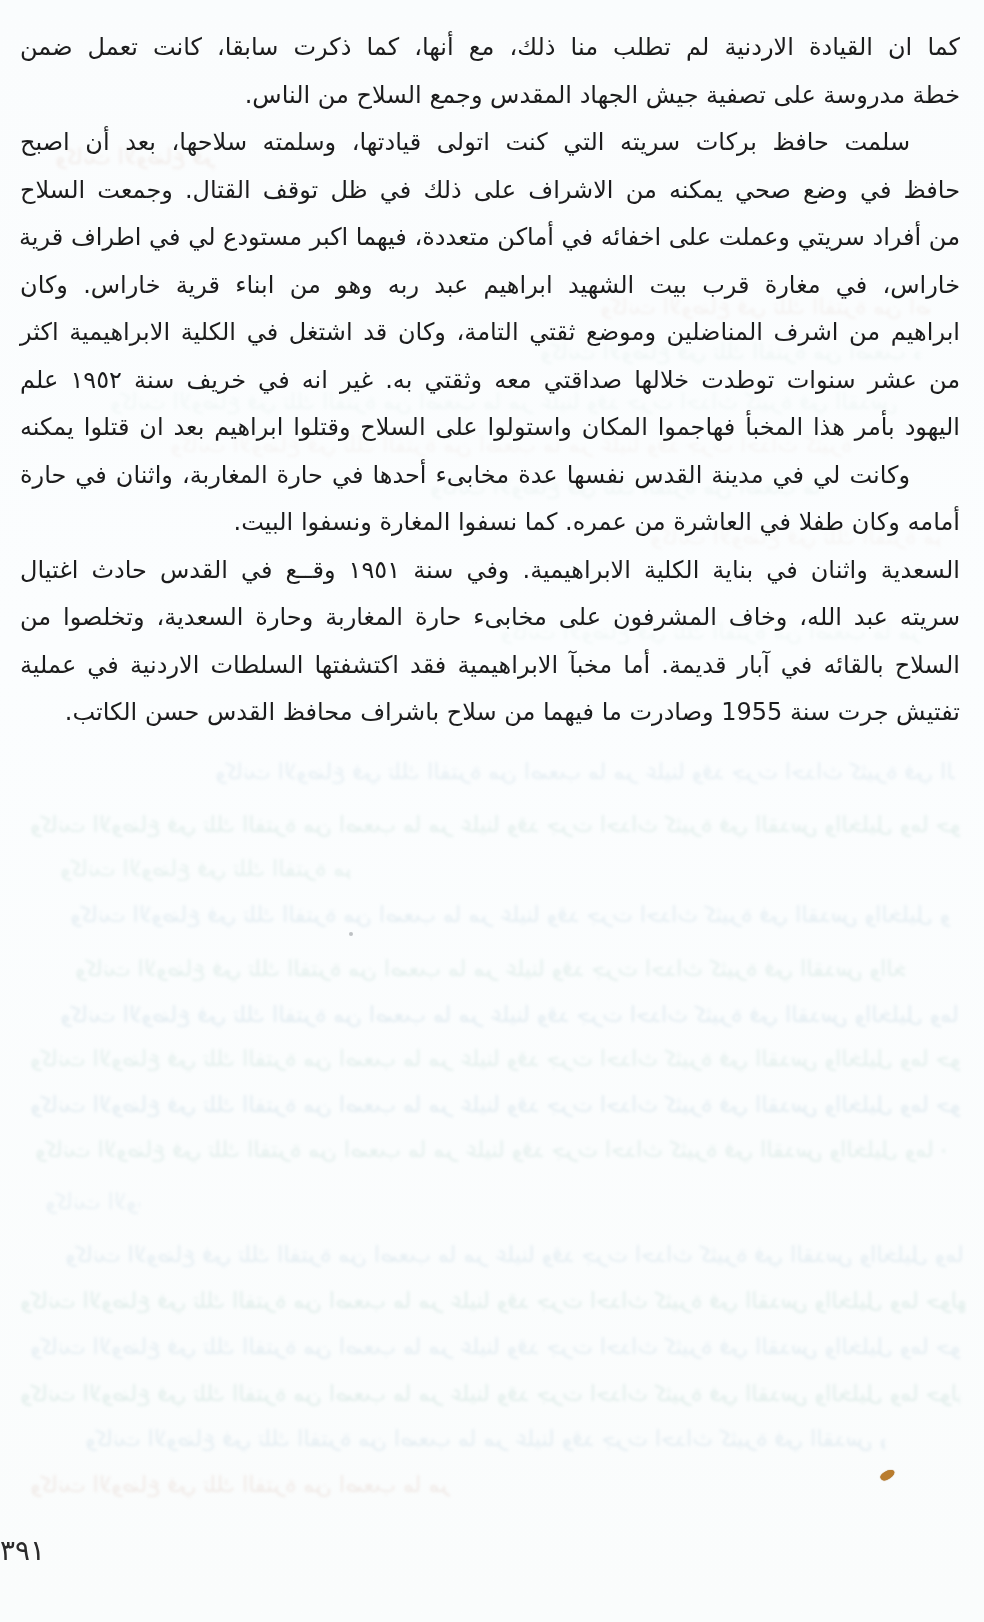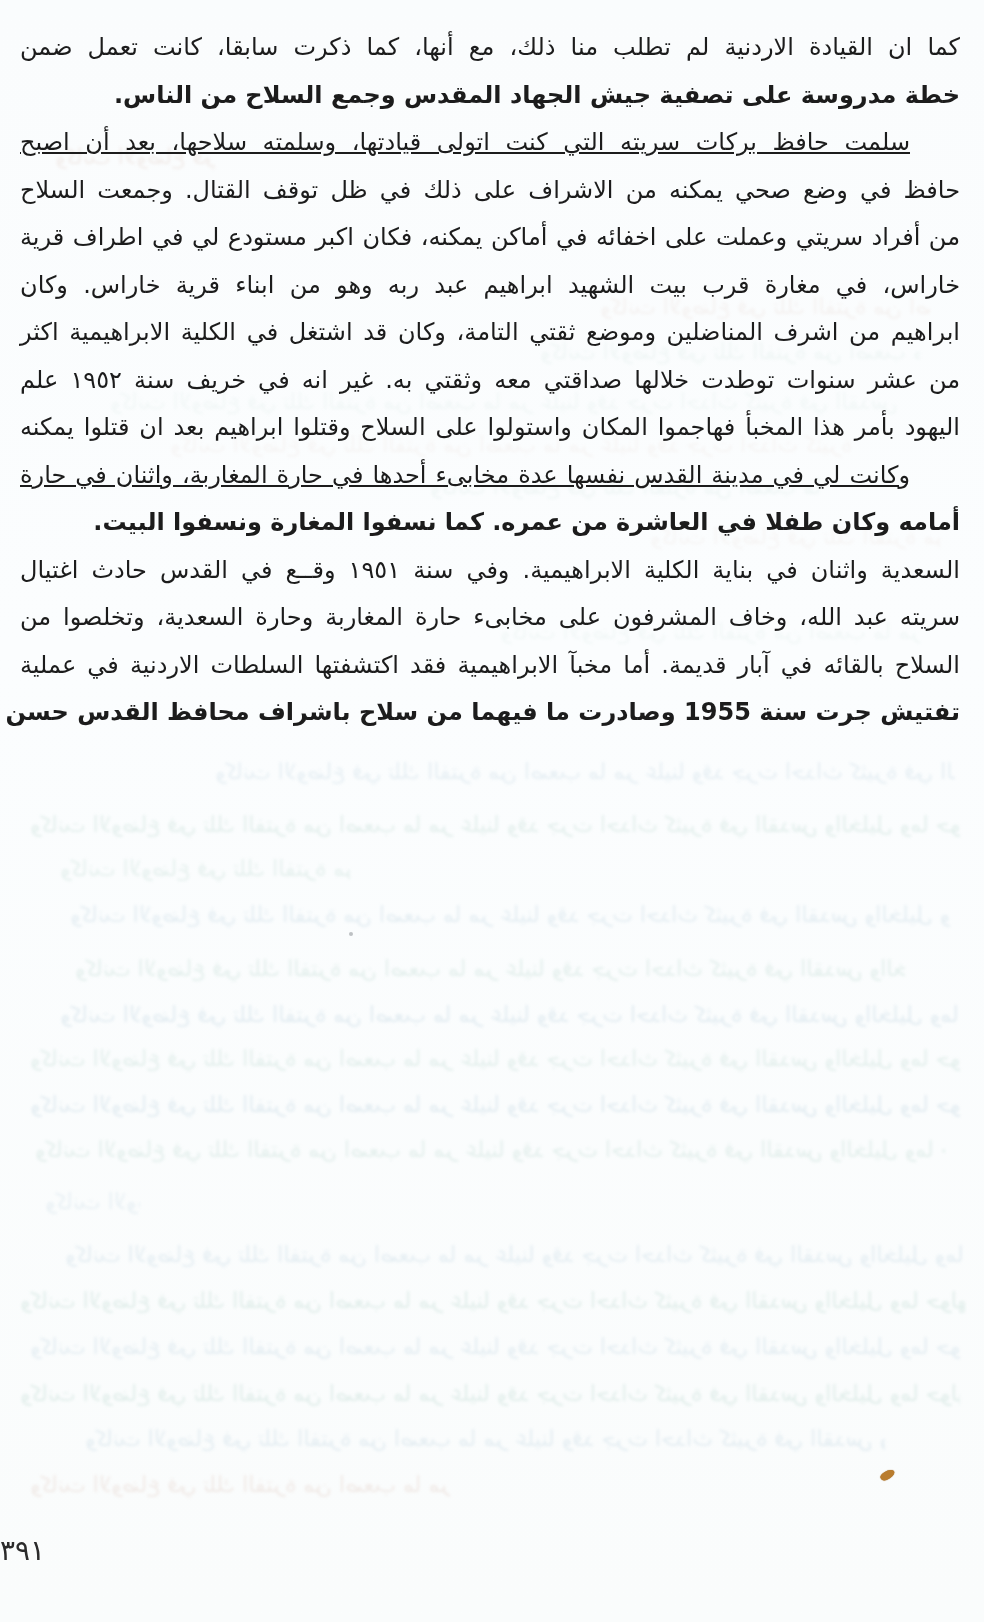--- a/index.html
+++ b/index.html
@@ -22,22 +22,22 @@
     font-size: 24px;
   }
   .line {
     height: 47.5px;
     line-height: 47.5px;
     white-space: nowrap;
     text-align: justify;
     text-align-last: justify;
     overflow: visible;
   }
-  .line.end   { text-align-last: right; font-weight: bold; }
-  .line.indent{ padding-right: 50px; text-decoration: underline; }
+  .line.end   { text-align-last: right; }
+  .line.indent{ padding-right: 50px; }
   
   #bleed { position: absolute; inset: 0; pointer-events: none; }
   .bleed-line {
     position: absolute;
     direction: rtl;
     white-space: nowrap;
     overflow: hidden;
     height: 34px;
     line-height: 34px;
     font-size: 22px;
@@ -97,21 +97,21 @@
       <div class="bleed-line" dir="rtl" style="top: 1330px; left: 30px; width: 930px; color: rgb(207, 223, 232); opacity: 0.5;">وكانت الاوضاع في تلك الفترة من اصعب ما مر علينا وقد جرت احداث كثيرة في القدس والخليل وما حولها من القرى والمدن وكان السلاح يجمع من الناس في كل مكان وكانت الاوضاع في تلك الفترة من اصعب ما مر علينا وقد جرت احداث كثيرة في القدس والخليل وما حولها من القرى والمدن وكان السلاح يجمع من الناس في كل مكان</div>
       <div class="bleed-line" dir="rtl" style="top: 1377px; left: 20px; width: 940px; color: rgb(205, 226, 220); opacity: 0.55;">وكانت الاوضاع في تلك الفترة من اصعب ما مر علينا وقد جرت احداث كثيرة في القدس والخليل وما حولها من القرى والمدن وكان السلاح يجمع من الناس في كل مكان وكانت الاوضاع في تلك الفترة من اصعب ما مر علينا وقد جرت احداث كثيرة في القدس والخليل وما حولها من القرى والمدن وكان السلاح يجمع من الناس في كل مكان</div>
       <div class="bleed-line" dir="rtl" style="top: 1422px; left: 85px; width: 800px; color: rgb(207, 223, 232); opacity: 0.5;">وكانت الاوضاع في تلك الفترة من اصعب ما مر علينا وقد جرت احداث كثيرة في القدس والخليل وما حولها من القرى والمدن وكان السلاح يجمع من الناس في كل مكان وكانت الاوضاع في تلك الفترة من اصعب ما مر علينا وقد جرت احداث كثيرة في القدس والخليل وما حولها من القرى والمدن وكان السلاح يجمع من الناس في كل مكان</div>
       <div class="bleed-line" dir="rtl" style="top: 1468px; left: 30px; width: 420px; color: rgb(230, 214, 207); opacity: 0.48;">وكانت الاوضاع في تلك الفترة من اصعب ما مر علينا وقد جرت احداث كثيرة في القدس والخليل وما حولها من القرى والمدن وكان السلاح يجمع من الناس في كل مكان وكانت الاوضاع في تلك الفترة من اصعب ما مر علينا وقد جرت احداث كثيرة في القدس والخليل وما حولها من القرى والمدن وكان السلاح يجمع من الناس في كل مكان</div>
     </div>
   <div id="text-block" style="color: rgb(28, 28, 28);">
       <div class="line" dir="rtl">كما ان القيادة الاردنية لم تطلب منا ذلك، مع أنها، كما ذكرت سابقا، كانت تعمل ضمن</div>
       <div class="line end" dir="rtl">خطة مدروسة على تصفية جيش الجهاد المقدس وجمع السلاح من الناس.</div>
       <div class="line indent" dir="rtl">سلمت حافظ بركات سريته التي كنت اتولى قيادتها، وسلمته سلاحها، بعد أن اصبح</div>
       <div class="line" dir="rtl">حافظ في وضع صحي يمكنه من الاشراف على ذلك في ظل توقف القتال. وجمعت السلاح</div>
-      <div class="line" dir="rtl">من أفراد سريتي وعملت على اخفائه في أماكن يمكنه، فكان اكبر مستودع لي في اطراف قرية</div>
+      <div class="line" dir="rtl">من أفراد سريتي وعملت على اخفائه في أماكن متعددة، فيهما اكبر مستودع لي في اطراف قرية</div>
       <div class="line" dir="rtl">خاراس، في مغارة قرب بيت الشهيد ابراهيم عبد ربه وهو من ابناء قرية خاراس. وكان</div>
       <div class="line" dir="rtl">ابراهيم من اشرف المناضلين وموضع ثقتي التامة، وكان قد اشتغل في الكلية الابراهيمية اكثر</div>
       <div class="line" dir="rtl">من عشر سنوات توطدت خلالها صداقتي معه وثقتي به. غير انه في خريف سنة ١٩٥٢ علم</div>
       <div class="line" dir="rtl">اليهود بأمر هذا المخبأ فهاجموا المكان واستولوا على السلاح وقتلوا ابراهيم بعد ان قتلوا يمكنه</div>
       <div class="line indent" dir="rtl">وكانت لي في مدينة القدس نفسها عدة مخابىء أحدها في حارة المغاربة، واثنان في حارة</div>
       <div class="line end" dir="rtl">أمامه وكان طفلا في العاشرة من عمره. كما نسفوا المغارة ونسفوا البيت.</div>
       <div class="line" dir="rtl">السعدية واثنان في بناية الكلية الابراهيمية. وفي سنة ١٩٥١ وقــع في القدس حادث اغتيال</div>
       <div class="line" dir="rtl">سريته عبد الله، وخاف المشرفون على مخابىء حارة المغاربة وحارة السعدية، وتخلصوا من</div>
       <div class="line" dir="rtl">السلاح بالقائه في آبار قديمة. أما مخبآ الابراهيمية فقد اكتشفتها السلطات الاردنية في عملية</div>
       <div class="line end" dir="rtl">تفتيش جرت سنة 1955 وصادرت ما فيهما من سلاح باشراف محافظ القدس حسن الكاتب.</div>

